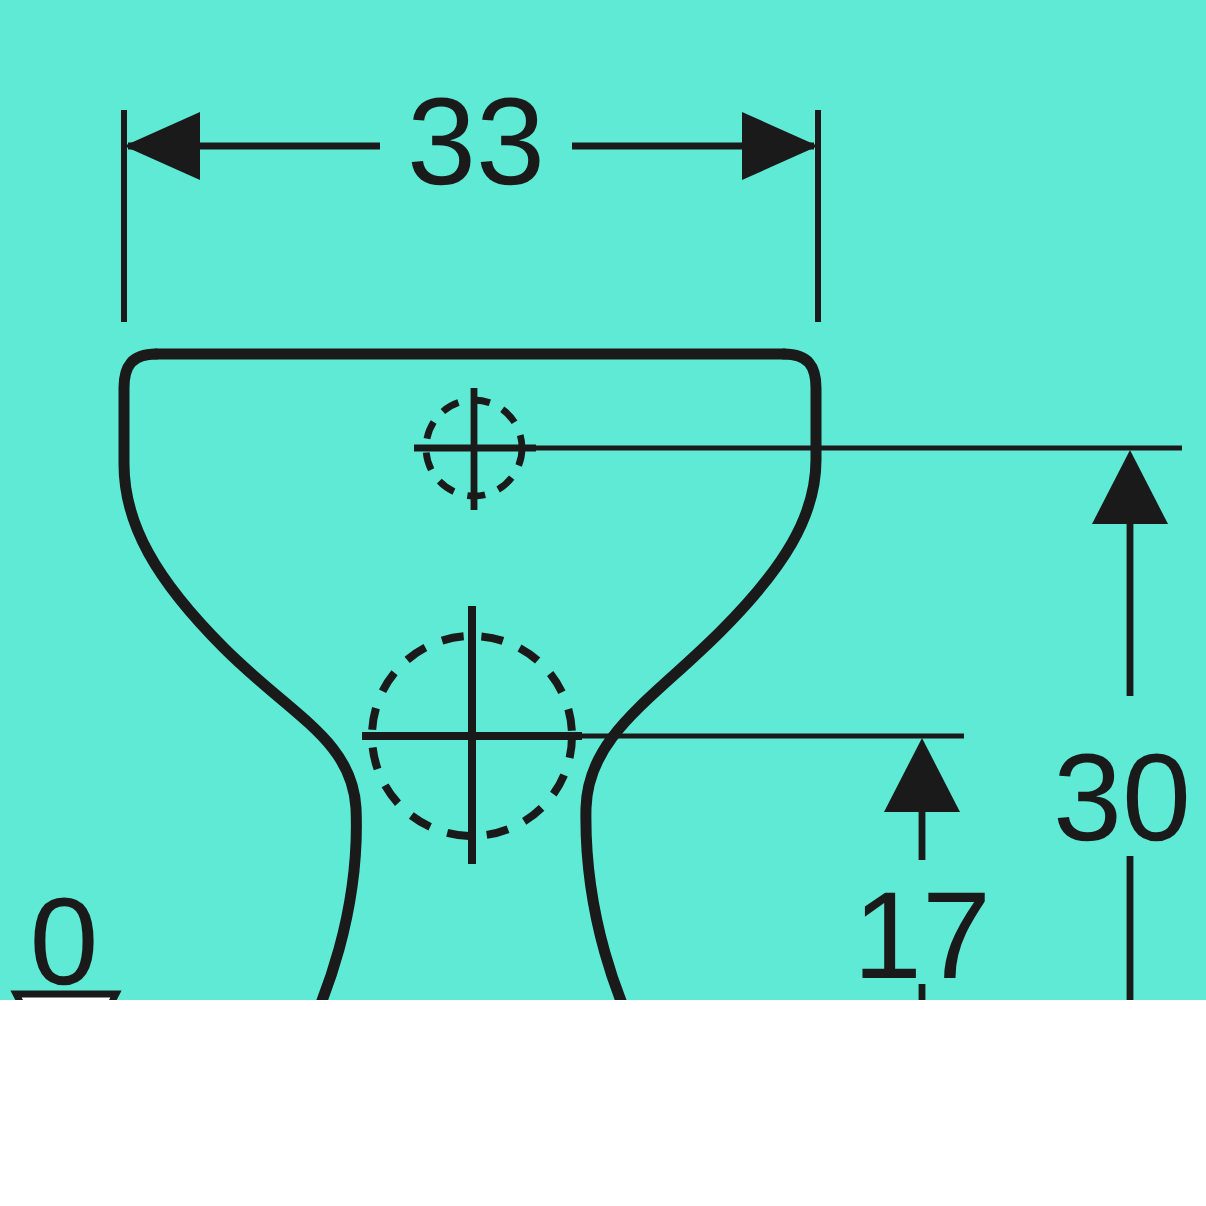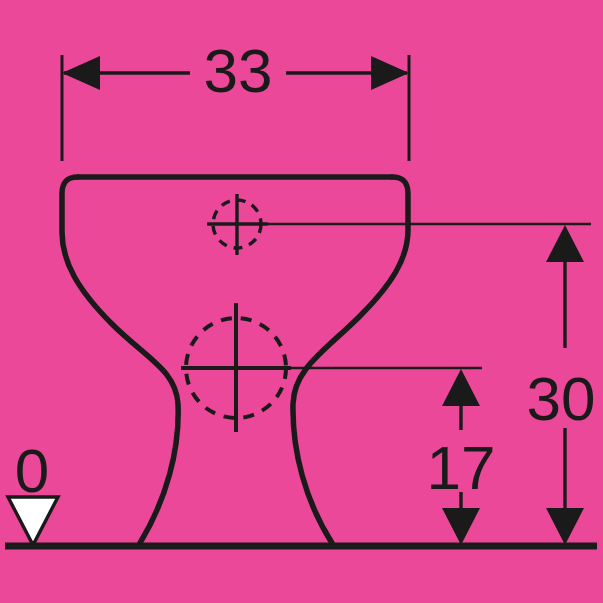--- a/index.html
+++ b/index.html
@@ -3,22 +3,22 @@
 <meta charset="utf-8">
 <style>
   html, body {
     margin: 0;
     padding: 0;
     background: #ffffff;
   }
   #drawing-root {
     position: relative;
     width: 603px;
-    height: 603px;
-    background: #ec4899;
+    height: 500px;
+    background: #5eead4;
     font-family: "Liberation Sans", sans-serif;
     overflow: hidden;
   }
   #drawing-svg {
     position: absolute;
     top: 0;
     left: 0;
     width: 603px;
     height: 603px;
     display: block;

